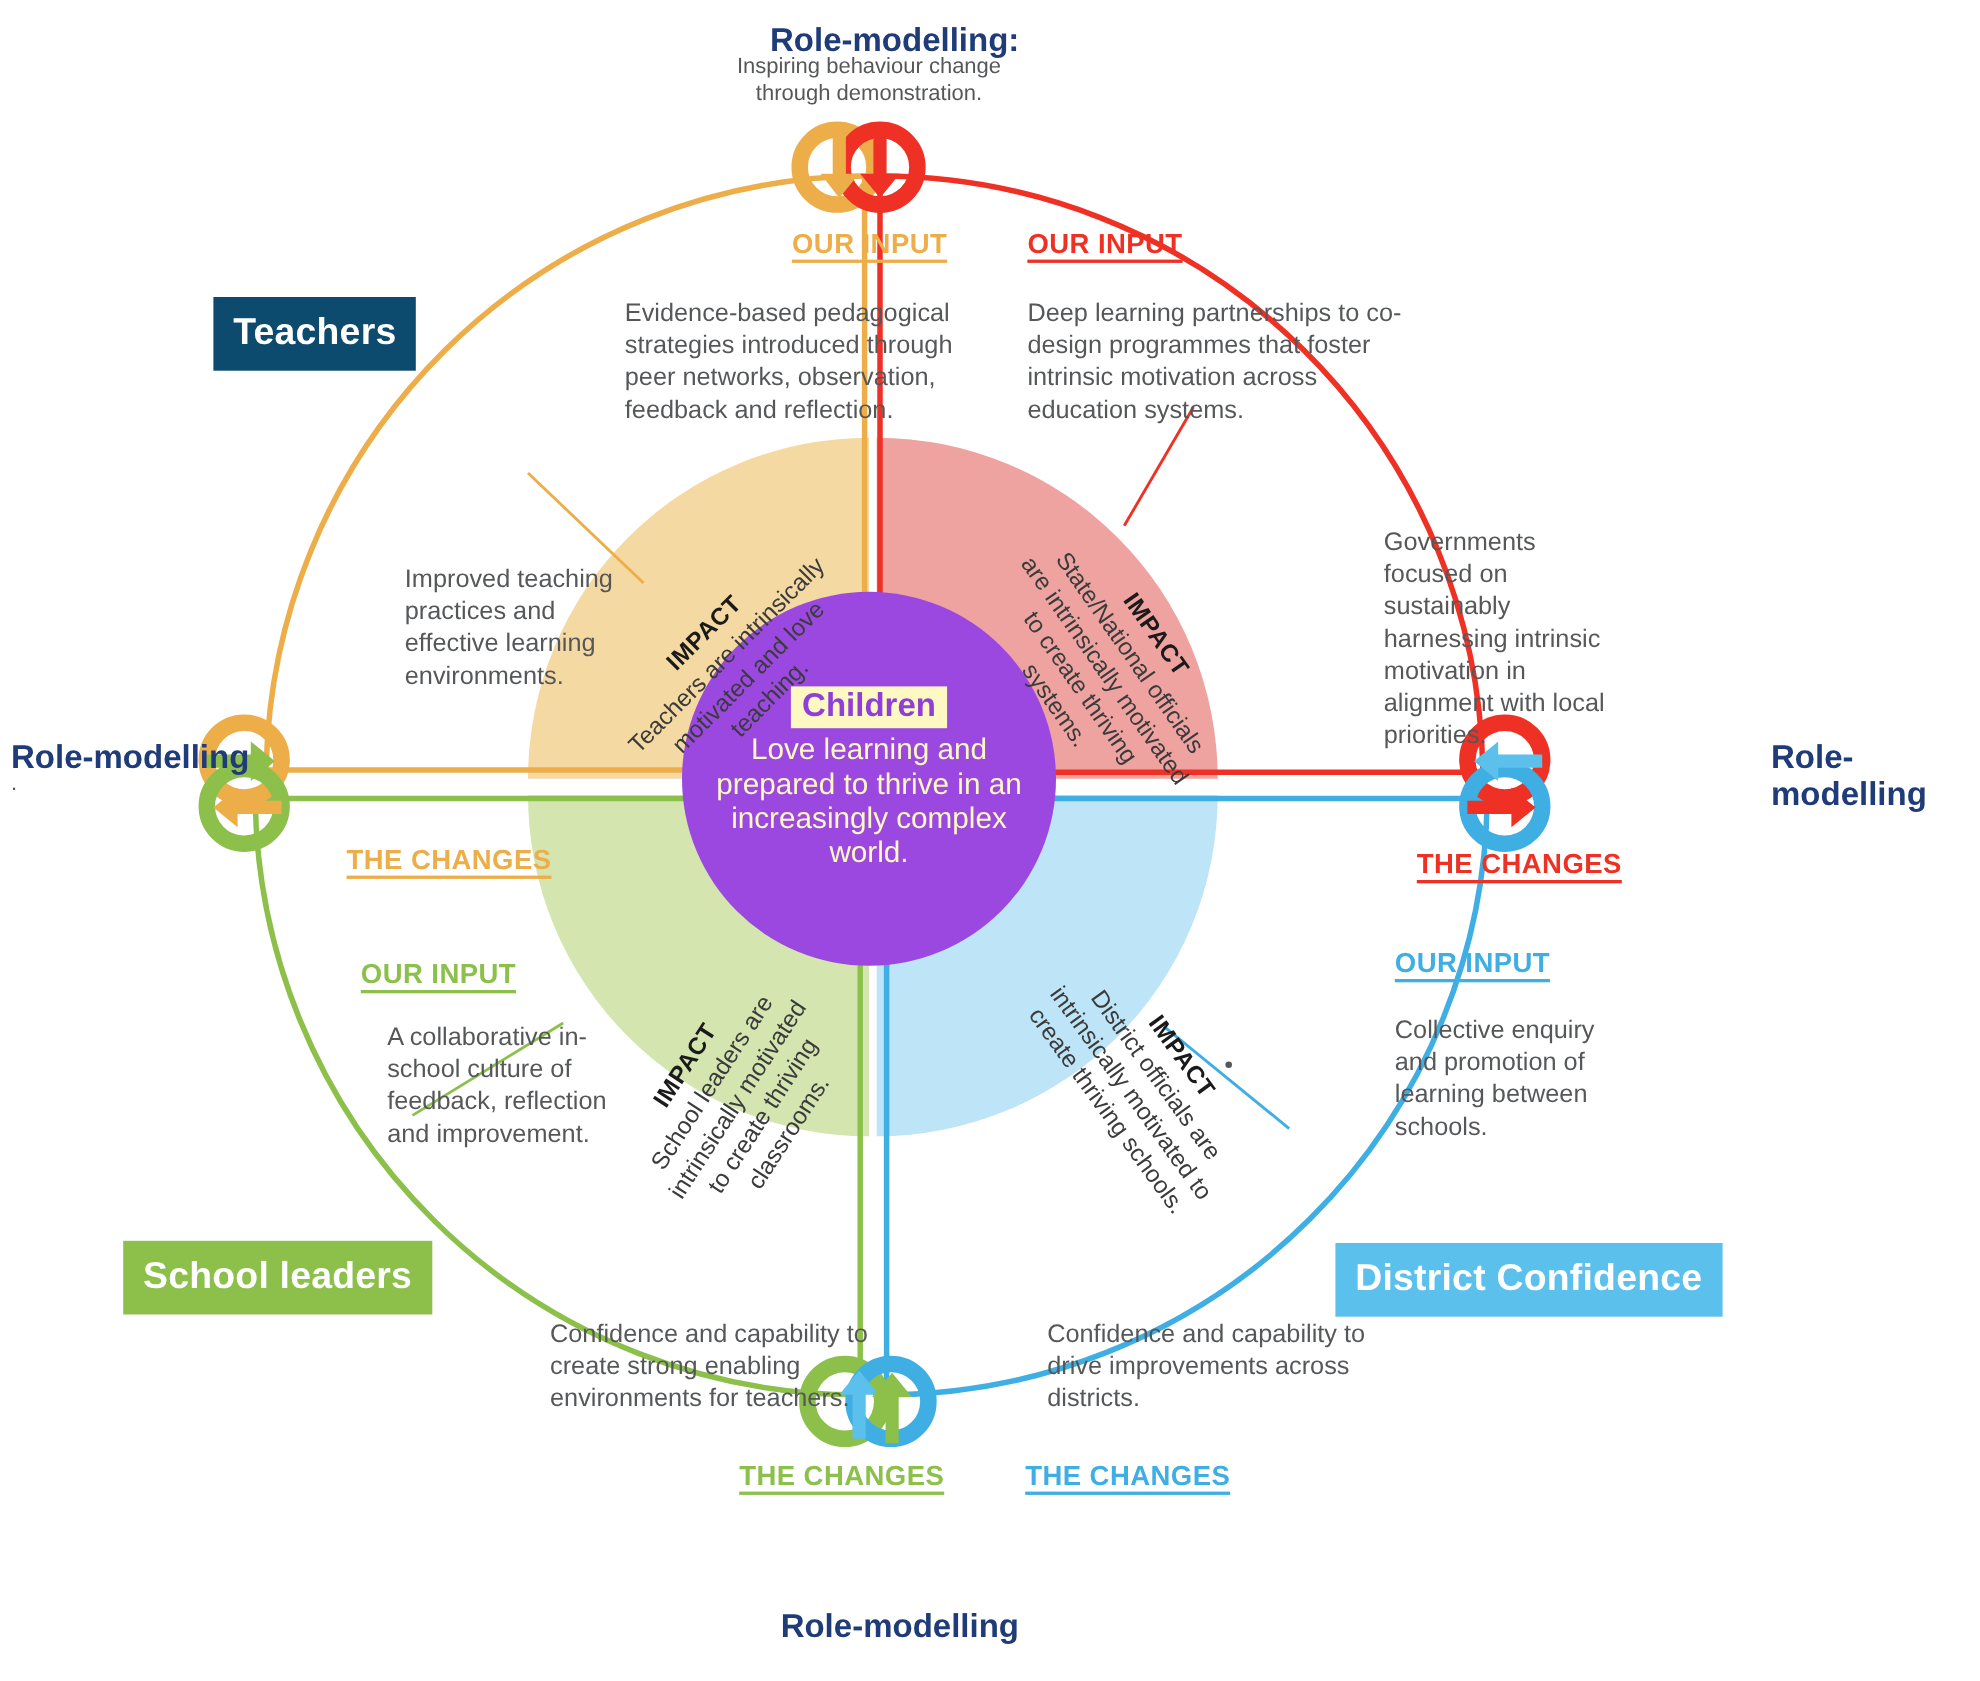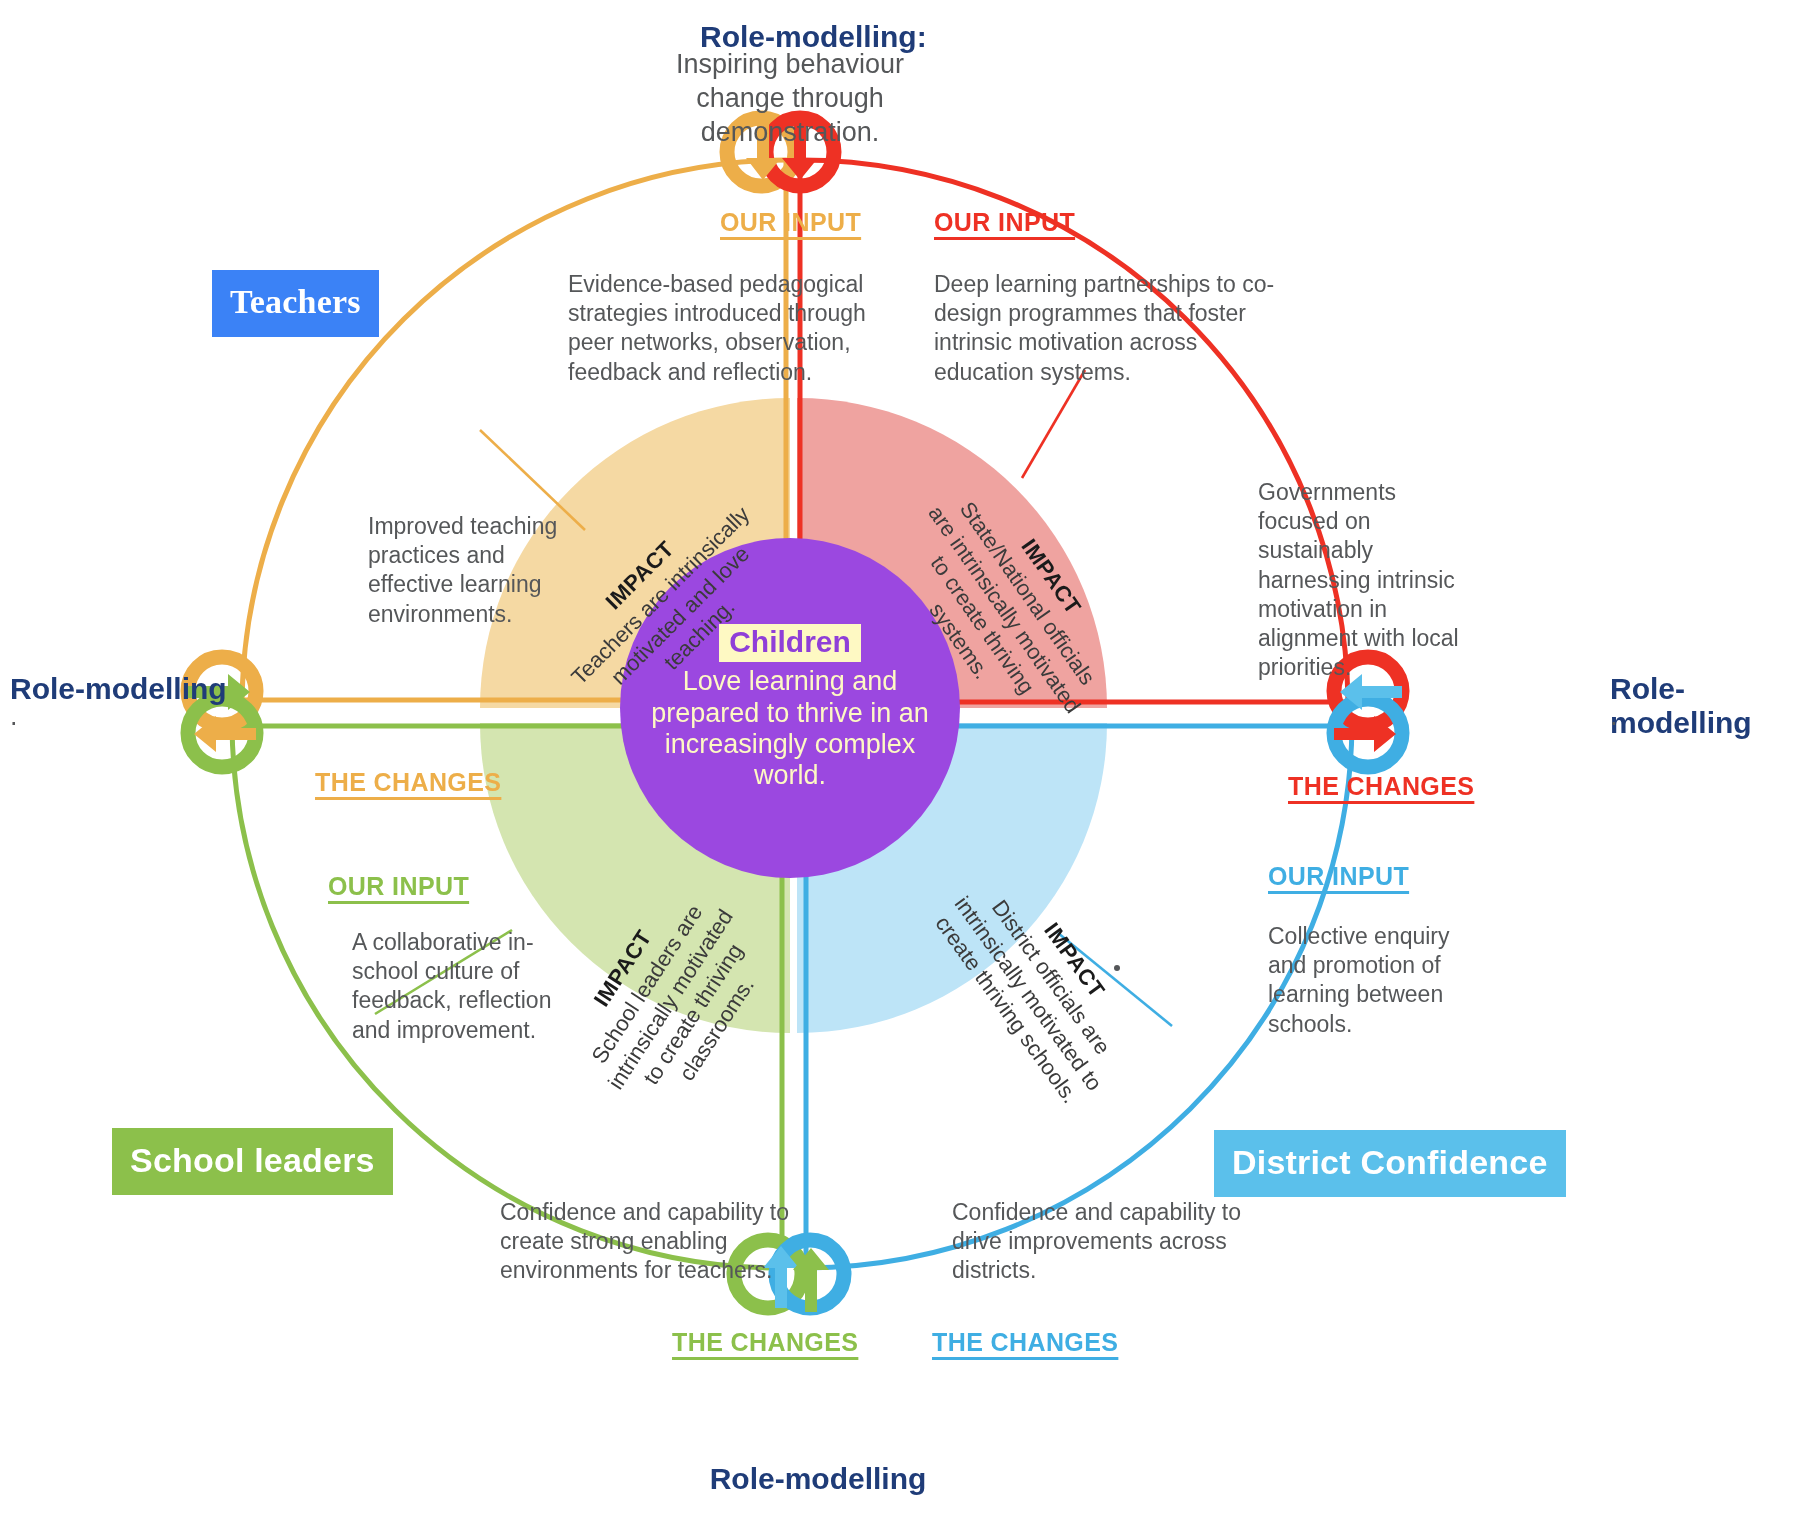--- a/index.html
+++ b/index.html
@@ -5,39 +5,39 @@
   html,body{margin:0;padding:0;background:#fff;}
   body{font-family:"Liberation Sans",sans-serif;}
   #stage{position:relative;width:1800px;height:1528px;background:#fff;overflow:hidden;}
   #svgroot{position:absolute;left:0;top:0;width:1800px;height:1528px;}
 
   
   .roletag{
     position:absolute;color:#fff;font-weight:bold;font-size:34px;
     line-height:1.2;padding:12px 18px 14px 18px;letter-spacing:.2px;
   }
-  .roletag.teachers{background:#3b82f6;left:212px;top:270px;font-family:Liberation Serif, serif;}
+  .roletag.teachers{background:#0c4a6e;left:194px;top:270px;}
   .roletag.state{background:#EE3124;left:1214px;top:268px;width:298px;}
   .roletag.school{background:#8CC04B;left:112px;top:1128px;}
   .roletag.district{background:#5BC0EB;left:1214px;top:1130px;}
 
   
   .sechead{position:absolute;font-weight:bold;font-size:25px;letter-spacing:.4px;
     text-decoration:underline;text-underline-offset:6px;text-decoration-thickness:3px;}
   .sechead.or{color:#EDAE49;}
   .sechead.rd{color:#EE3124;}
   .sechead.gr{color:#8CC04B;}
   .sechead.bl{color:#3FAEE3;}
 
   
   .para{position:absolute;font-size:23px;line-height:1.27;color:#555759;}
 
   
   .rmtitle{position:absolute;color:#1F3C78;font-weight:bold;font-size:30px;}
-  .rmsub{position:absolute;color:#555759;font-size:27px;line-height:1.25;text-align:center;}
+  .rmsub{position:absolute;color:#555759;font-size:20px;line-height:1.25;text-align:center;}
 
   
   #center{
     position:absolute;left:620px;top:538px;width:340px;height:340px;border-radius:50%;
     background:#9B48E0;display:flex;flex-direction:column;align-items:center;
     justify-content:center;text-align:center;
   }
   #center .kidlabel{
     background:#fef9c3;color:#8F3FD8;font-weight:bold;font-size:30px;
     padding:1px 10px 3px 10px;display:inline-block;margin-bottom:4px;

